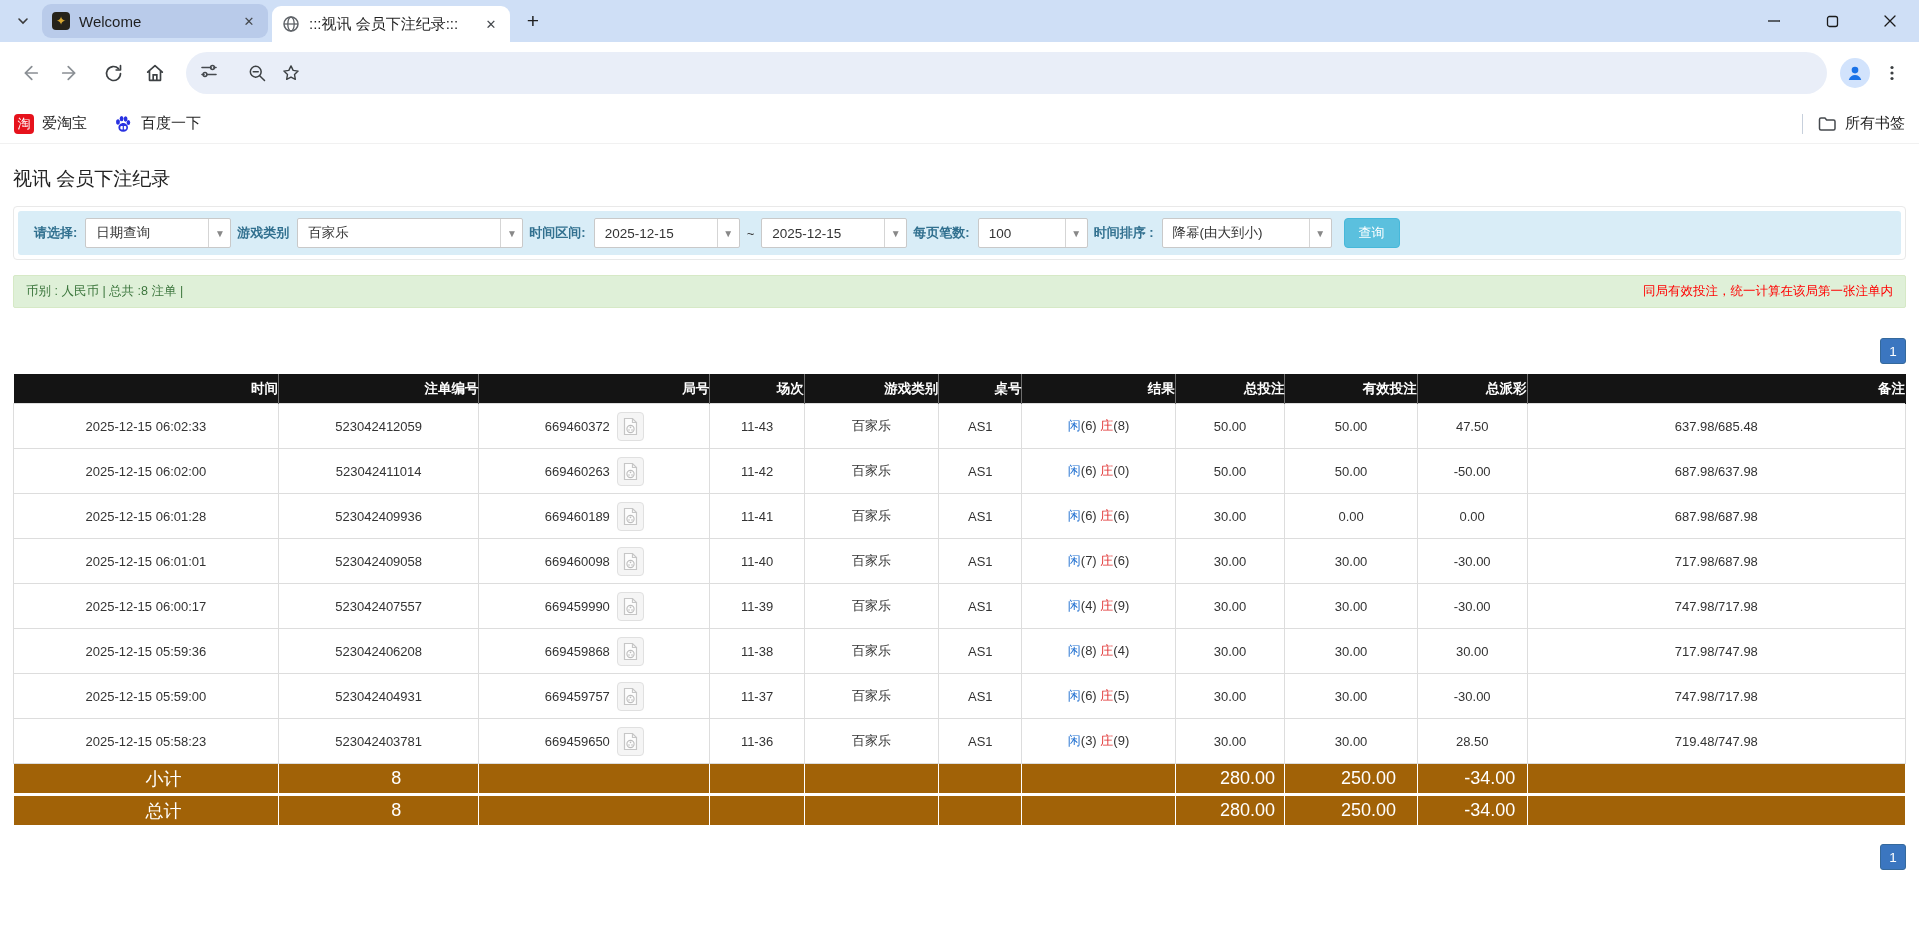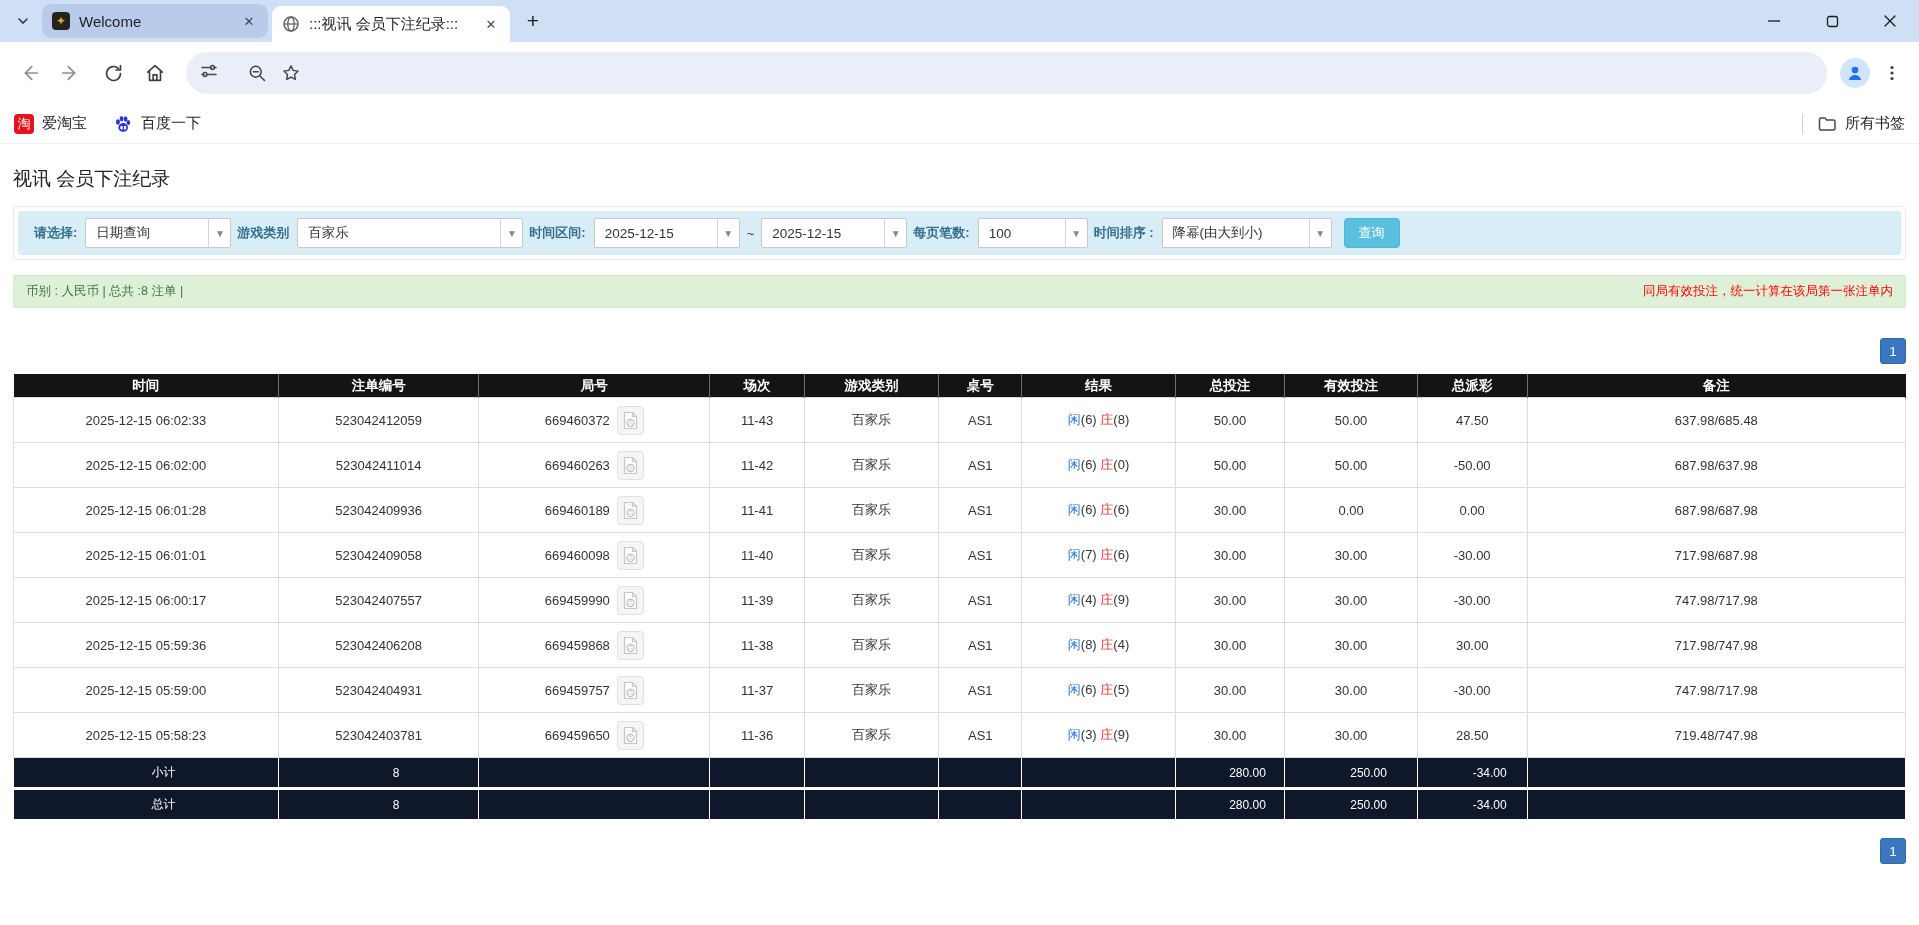--- a/index.html
+++ b/index.html
@@ -56,24 +56,24 @@
   .status-bar { margin-top:15px; height:33px; background:#dff0d8; border:1px solid #d6e9c6; border-radius:2px; display:flex; align-items:center; justify-content:space-between; padding:0 12px; }
   .status-left { font-size:12.5px; color:#3c763d; }
   .status-right { font-size:12.5px; color:#ff0000; }
 
   .pagination { display:flex; justify-content:flex-end; }
   .pagination.top { margin-top:30px; margin-bottom:10px; }
   .pagination.bottom { margin-top:18px; }
   .page-num { min-width:26px; height:26px; background:#3b76c0; border:1px solid #35699c; border-radius:3px; color:#fff; font-size:13.5px; display:flex; align-items:center; justify-content:center; }
 
   table.bet { width:100%; border-collapse:collapse; table-layout:fixed; }
-  table.bet thead th { background:#141414; color:#fff; font-size:13.5px; font-weight:bold; height:23px; border-right:1px solid #6e6e6e; border-top:1px solid #141414; }
+  table.bet thead th { background:#141414; color:#fff; font-size:13.5px; font-weight:bold; height:29px; border-right:1px solid #6e6e6e; border-top:1px solid #141414;text-align:right; }
   table.bet thead th:last-child { border-right:1px solid #141414; }
   table.bet tbody td { background:#fff; border:1px solid #ddd; height:45px; text-align:center; font-size:13px; color:#333; white-space:nowrap; overflow:hidden; }
-  table.bet tr.frow td { background:#0f172a; color:#fff; border:1px solid #fff; height:31px; font-size:12px;padding-left:35px; }
+  table.bet tr.frow td { background:#a16207; color:#fff; border:1px solid #fff; height:31px; font-size:18px;padding-left:35px; }
   table.bet tr.frow.total td { border-top:3px solid #fff; }
   .v-blue { color:#1f6fd0; }
   .v-neg { color:#e60000; }
   .f-neg { color:#ff1a1a; }
   .res-player { color:#1f6fd0; }
   .res-banker { color:#e03131; }
   .res-num { color:#333; }
   .video-btn { display:inline-flex; width:27px; height:29px; background:#f5f5f5; border:1px solid #e0e0e0; border-radius:4px; align-items:center; justify-content:center; margin-left:7px; vertical-align:middle; }
   .round-num { vertical-align:middle; }
 </style>

